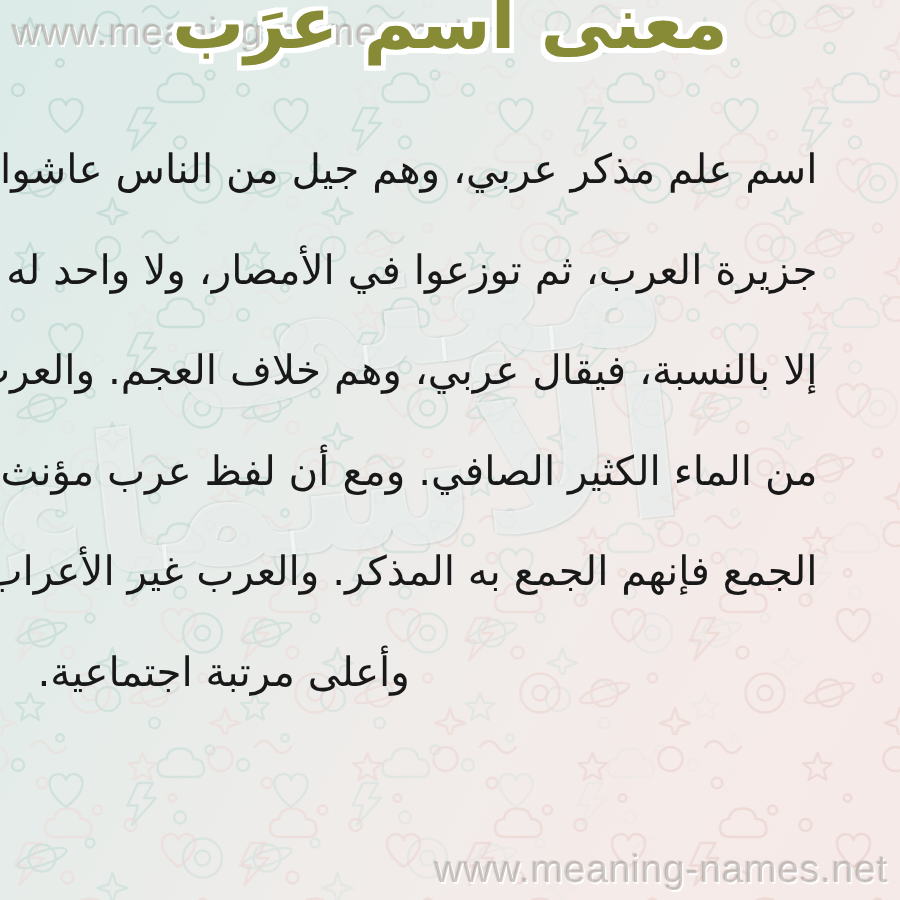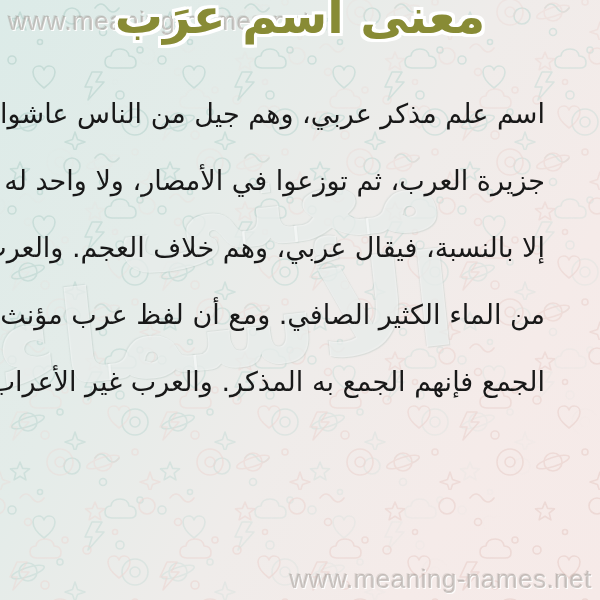--- a/index.html
+++ b/index.html
@@ -134,17 +134,18 @@
   <div class="wm wm-top">www.meaning-names.net</div>
 
   <h1 class="title">معنى اسم عرَب</h1>
 
   <div class="body-text">
     <p>اسم علم مذكر عربي، وهم جيل من الناس عاشوا في</p>
     <p>جزيرة العرب، ثم توزعوا في الأمصار، ولا واحد له</p>
     <p>إلا بالنسبة، فيقال عربي، وهم خلاف العجم. والعرب</p>
     <p>من الماء الكثير الصافي. ومع أن لفظ عرب مؤنث بسبب</p>
     <p>الجمع فإنهم الجمع به المذكر. والعرب غير الأعراب</p>
+    <p>وأعلى مرتبة اجتماعية.</p>
   </div>
 
   <div class="wm wm-bottom">www.meaning-names.net</div>
 
 </div>
 
 </body></html>

